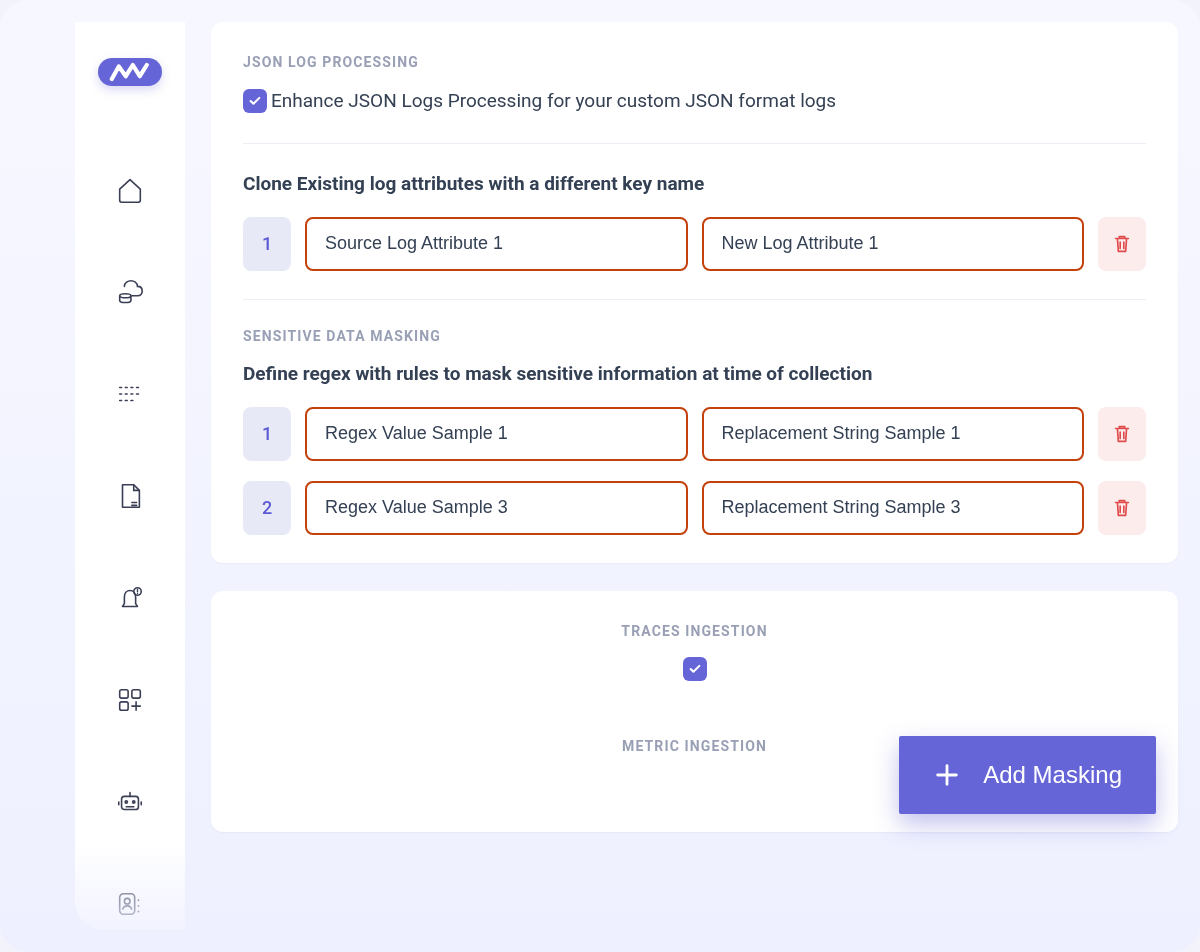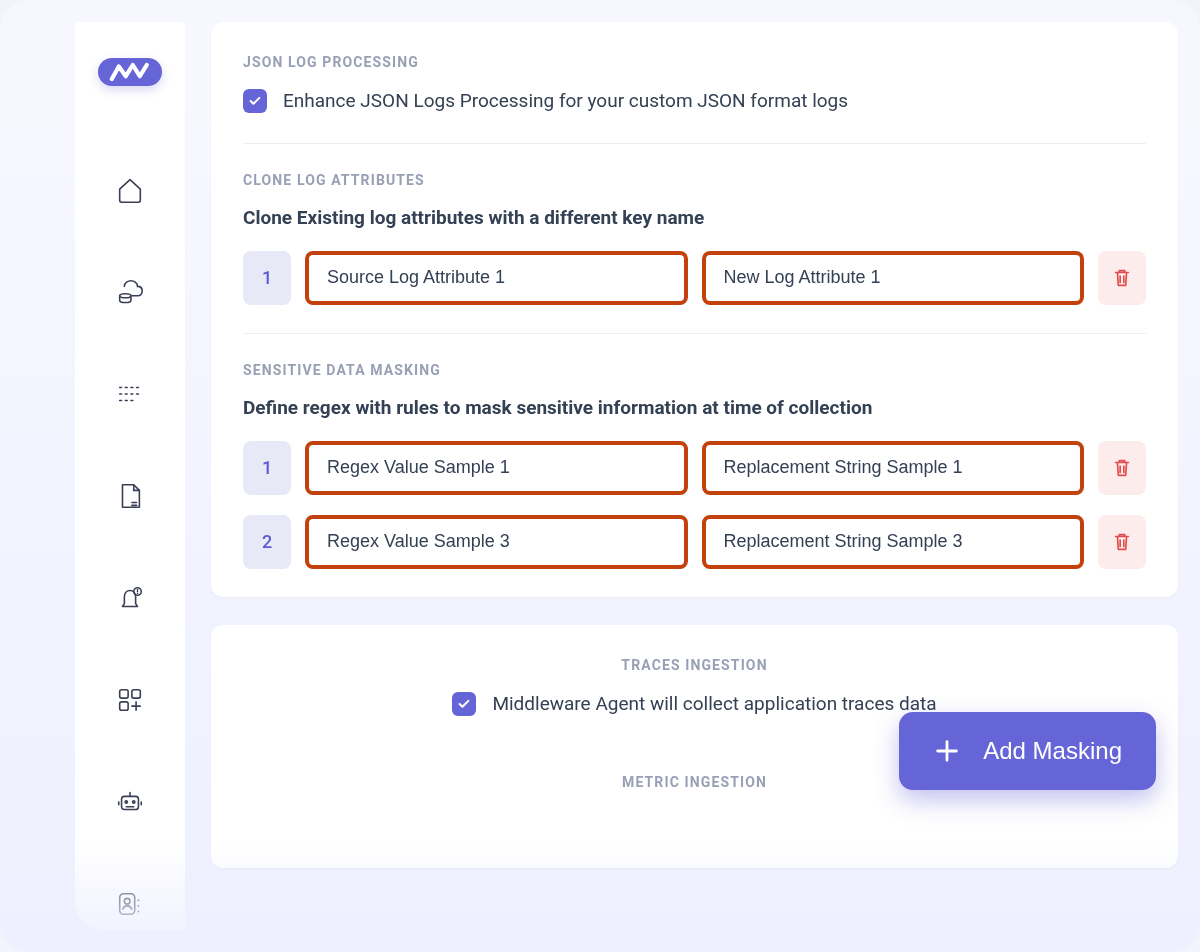--- a/index.html
+++ b/index.html
@@ -86,21 +86,21 @@
     font-size: 14px;
     letter-spacing: .08em;
     font-weight: 700;
     color: #99a0b5;
     text-transform: uppercase;
     margin-bottom: 18px;
   }
   .check-row {
     display: flex;
     align-items: center;
-    gap: 16px;
+    gap: 4px;
   }
   .checkbox {
     width: 24px; height: 24px;
     border-radius: 6px;
     background: #6665d7;
     display: flex; align-items: center; justify-content: center;
     flex-shrink: 0;
   }
   .checkbox svg { width: 14px; height: 14px; }
   .check-label {
@@ -130,46 +130,46 @@
     background: #e8e9f7;
     border-radius: 8px;
     display: flex; align-items: center; justify-content: center;
     font-size: 18px;
     color: #5b59d4;
     font-weight: 500;
   }
   .text-input {
     flex: 1;
     height: 54px;
-    border: 4px solid #c2410c;
+    border: 2px solid #c2410c;
     border-radius: 8px;
     padding: 0 18px;
     font-size: 18px;
     color: #344054;
     background: #ffffff;
     outline: none;
   }
   .delete-btn {
     width: 48px;
     background: #fdecec;
     border: none;
     border-radius: 8px;
     display: flex; align-items: center; justify-content: center;
     cursor: pointer;
   }
   .delete-btn svg { width: 22px; height: 22px; }
   .floating-add {
     position: absolute;
     right: 44px;
-    top: 712px;
+    top: 736px;
     height: 78px;
     padding: 0 34px;
     background: #6665d7;
     border: none;
-    border-radius: 14px;
+    border-radius: 2px;
     color: #ffffff;
     font-size: 24px;
     font-weight: 500;
     display: inline-flex;
     align-items: center;
     gap: 22px;
     cursor: pointer;
     box-shadow: 0 10px 24px rgba(80,76,210,.35);
     z-index: 5;
   }
@@ -265,21 +265,20 @@
           <div class="checkbox">
             <svg viewBox="0 0 16 16">
                 <path d="M3 8l3.2 3.2L13 4.4" fill="none" stroke="#ffffff" stroke-width="2.3" stroke-linecap="round" stroke-linejoin="round"></path>
               </svg>
           </div>
           <div class="check-label">Enhance JSON Logs Processing for your custom JSON format logs</div>
         </div>
 
         <div class="section-divider"></div>
 
-        <div class="section-title">CLONE LOG ATTRIBUTES</div>
         <div class="section-subtitle">Clone Existing log attributes with a different key name</div>
         <div class="rows">
           <div class="attr-row">
             <div class="idx-chip">1</div>
             <input class="text-input" value="Source Log Attribute 1" style="">
             <input class="text-input" value="New Log Attribute 1" style="">
             <button class="delete-btn">
               <svg viewBox="0 0 24 24">
                   <path d="M5 6h14M9 6V4h6v2M7 6l1 14h8l1-14M10 10v7M14 10v7" fill="none" stroke="#e04b4b" stroke-width="1.8" stroke-linecap="round" stroke-linejoin="round"></path>
                 </svg>
@@ -316,21 +315,20 @@
       </div>
 
       <div class="card card2-pad">
         <div class="section-title">TRACES INGESTION</div>
         <div class="check-row">
           <div class="checkbox">
             <svg viewBox="0 0 16 16">
                 <path d="M3 8l3.2 3.2L13 4.4" fill="none" stroke="#ffffff" stroke-width="2.3" stroke-linecap="round" stroke-linejoin="round"></path>
               </svg>
           </div>
-          <div class="check-label">Middleware Agent will collect application traces data</div>
         </div>
 
         <div class="section-divider"></div>
 
         <div class="section-title">METRIC INGESTION</div>
       </div>
 
       <button class="floating-add">
         <svg viewBox="0 0 24 24">
             <path d="M12 4v16M4 12h16" fill="none" stroke="#ffffff" stroke-width="2.4" stroke-linecap="round"></path>

